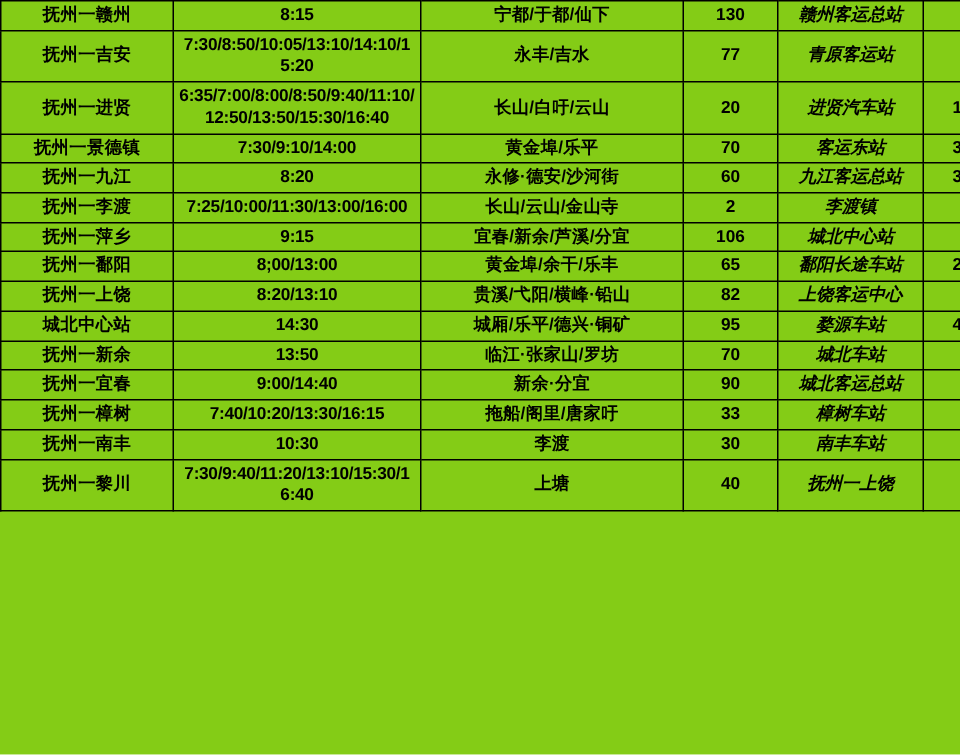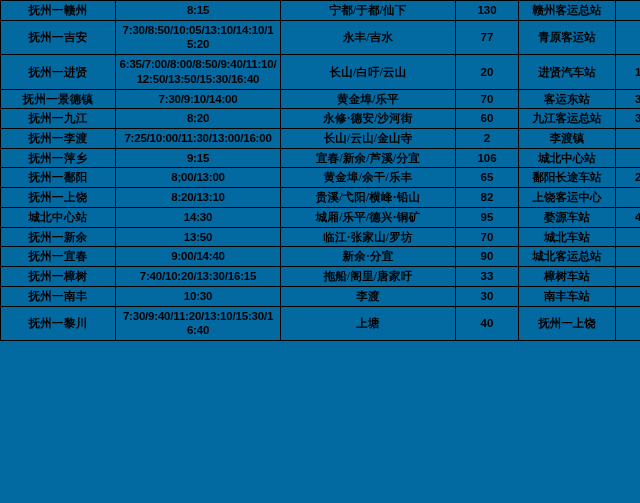--- a/index.html
+++ b/index.html
@@ -9,43 +9,43 @@
   }
   body {
     font-family: "Liberation Sans", "DejaVu Sans", sans-serif;
     color: #000000;
   }
   #sheet {
     width: 640px;
     height: 503px;
     box-sizing: border-box;
     overflow: hidden;
-    background: #0369a1;
+    background: #84cc16;
   }
   table.bus-table {
     width: 640px;
     border-collapse: collapse;
     table-layout: fixed;
   }
   table.bus-table td {
     border: 1px solid #000000;
     text-align: center;
     vertical-align: middle;
     font-size: 11.5px;
     line-height: 1.28;
     padding: 2px 2px;
     word-break: break-all;
     font-weight: bold;
     color: #000;
   }
   td.c-route   { width: 110px; }
   td.c-times   { width: 160px; margin-top: 34px; }
-  td.c-stops   { width: 170px; font-family: Liberation Serif, serif; }
+  td.c-stops   { width: 170px; }
   td.c-km      { width: 58px; }
-  td.c-station { width: 92px; }
+  td.c-station { width: 92px; font-style: italic; }
   td.c-price   { width: 50px; }
 
   td.c-times, td.c-km, td.c-price {
     font-weight: bold;
   }
   
   td.c-times {
     font-size: 11px;
     letter-spacing: -0.2px;
   }

